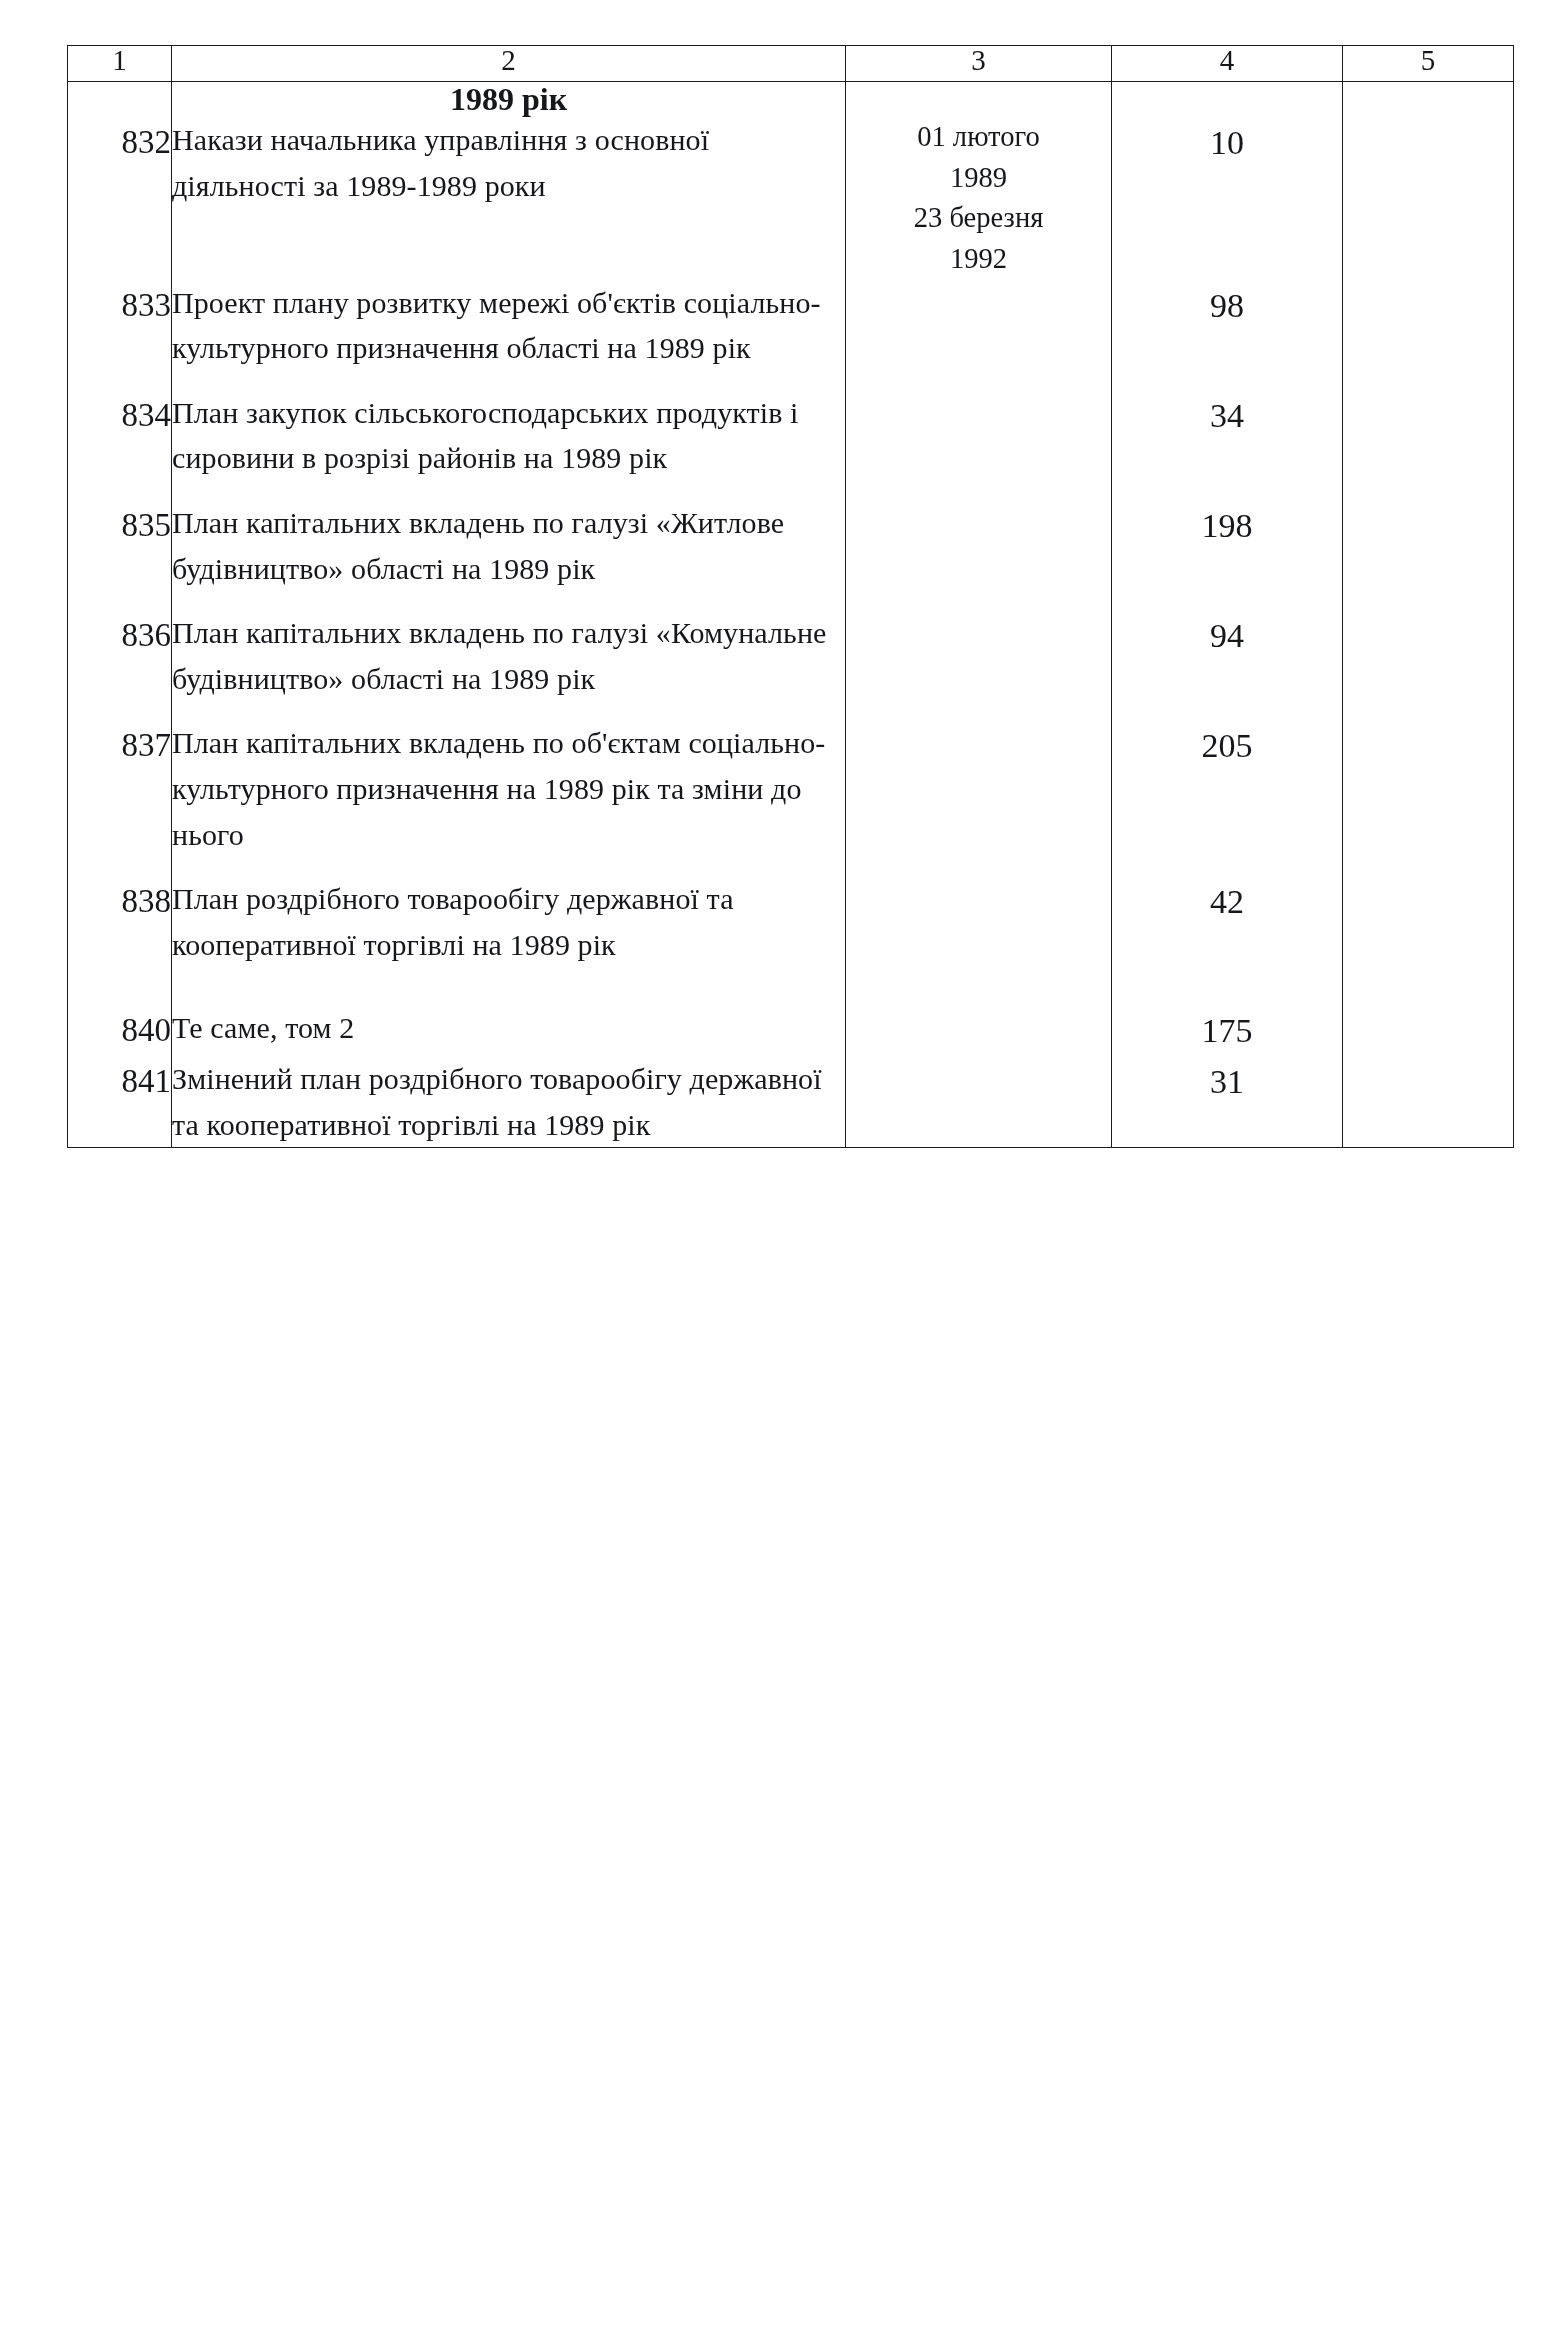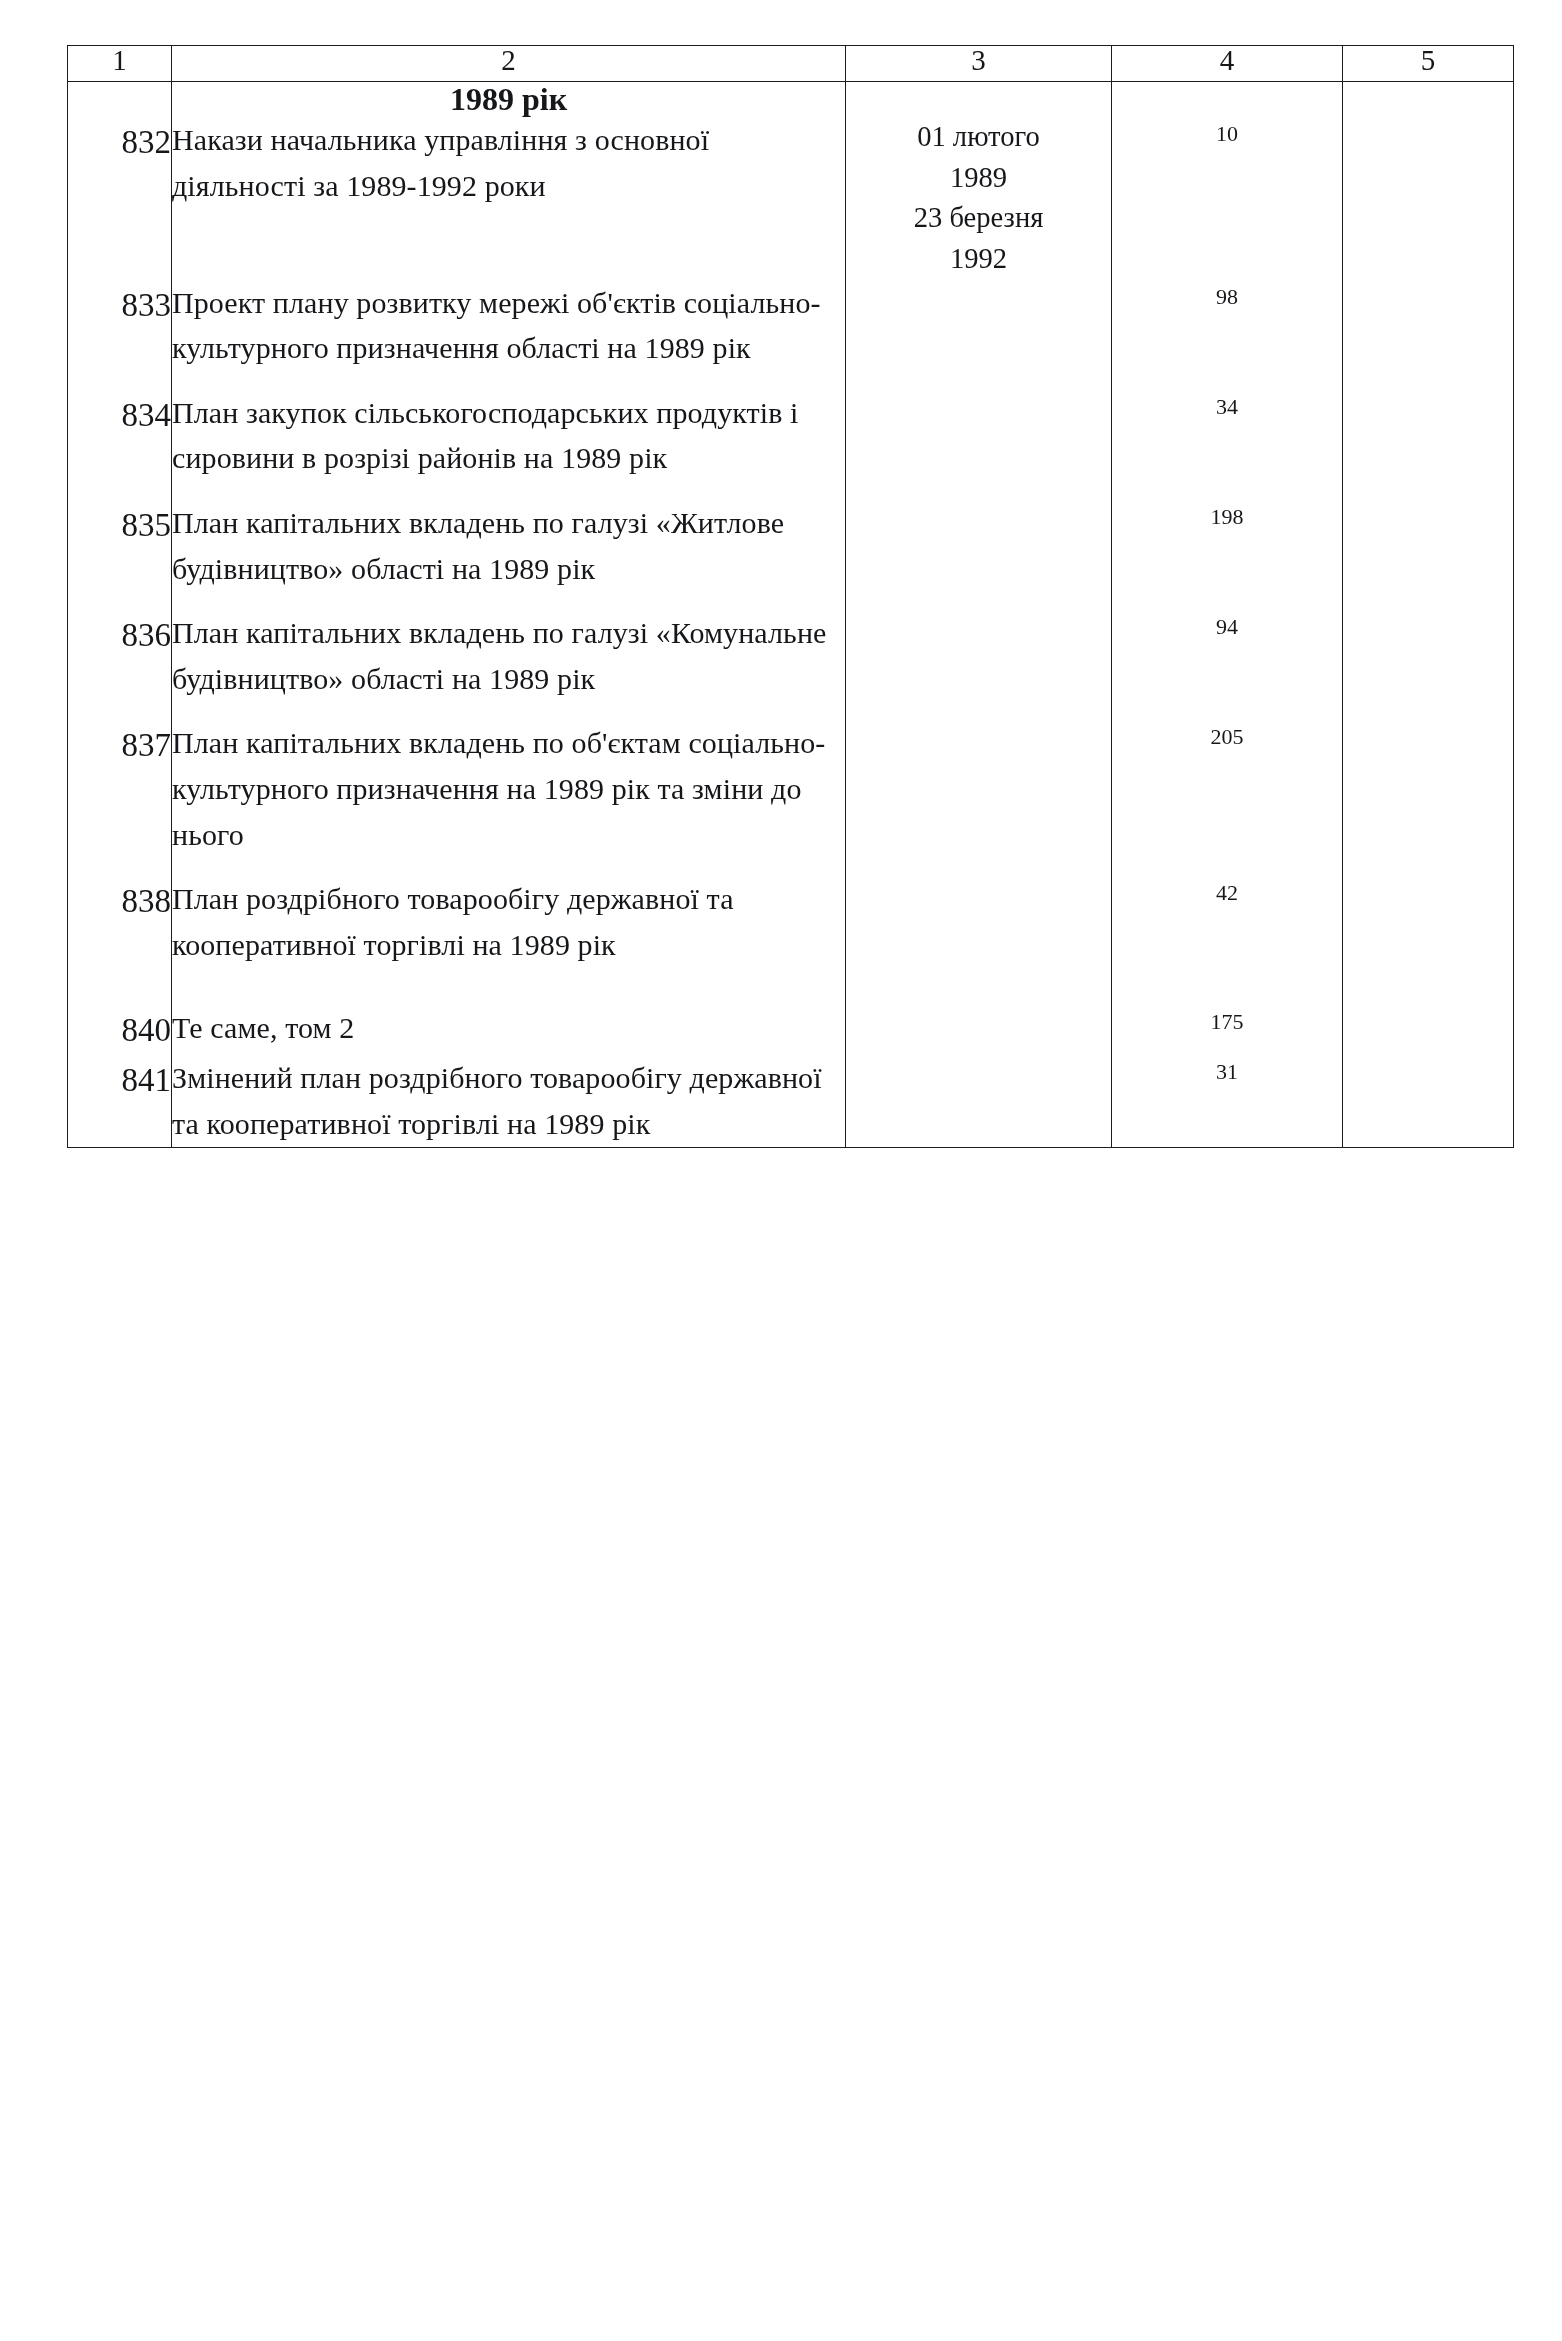--- a/index.html
+++ b/index.html
@@ -66,21 +66,21 @@
     letter-spacing: 0.1px;
   }
   .cell-dates {
     text-align: center;
     font-size: 28.6px;
     line-height: 1.42;
     padding: 19px 11.7px 7.3px 11.7px;
   }
   .cell-count {
     text-align: center;
-    font-size: 22px;
+    font-size: 34px;
     line-height: 1.5;
     padding: 19px 25px 0 0;
   }
   .cell-blank {
     padding: 0;
   }
   
   tbody.body-rows td {
     border-top: 0;
     border-bottom: 0;
@@ -121,21 +121,21 @@
       <tr>
         <td class="cell-blank"></td>
         <td class="section-title">1989 рік</td>
         <td class="cell-blank"></td>
         <td class="cell-blank"></td>
         <td class="cell-blank"></td>
       </tr>
 
       <tr>
         <td class="cell-num">832</td>
-        <td class="cell-title">Накази начальника управління з основної діяльності за 1989-1992 роки</td>
+        <td class="cell-title">Накази начальника управління з основної діяльності за 1989-1989 роки</td>
         <td class="cell-dates nowrap">01 лютого
 1989
 23 березня
 1992</td>
         <td class="cell-count">10</td>
         <td class="cell-blank"></td>
       </tr>
 
       <tr>
         <td class="cell-num">833</td>

